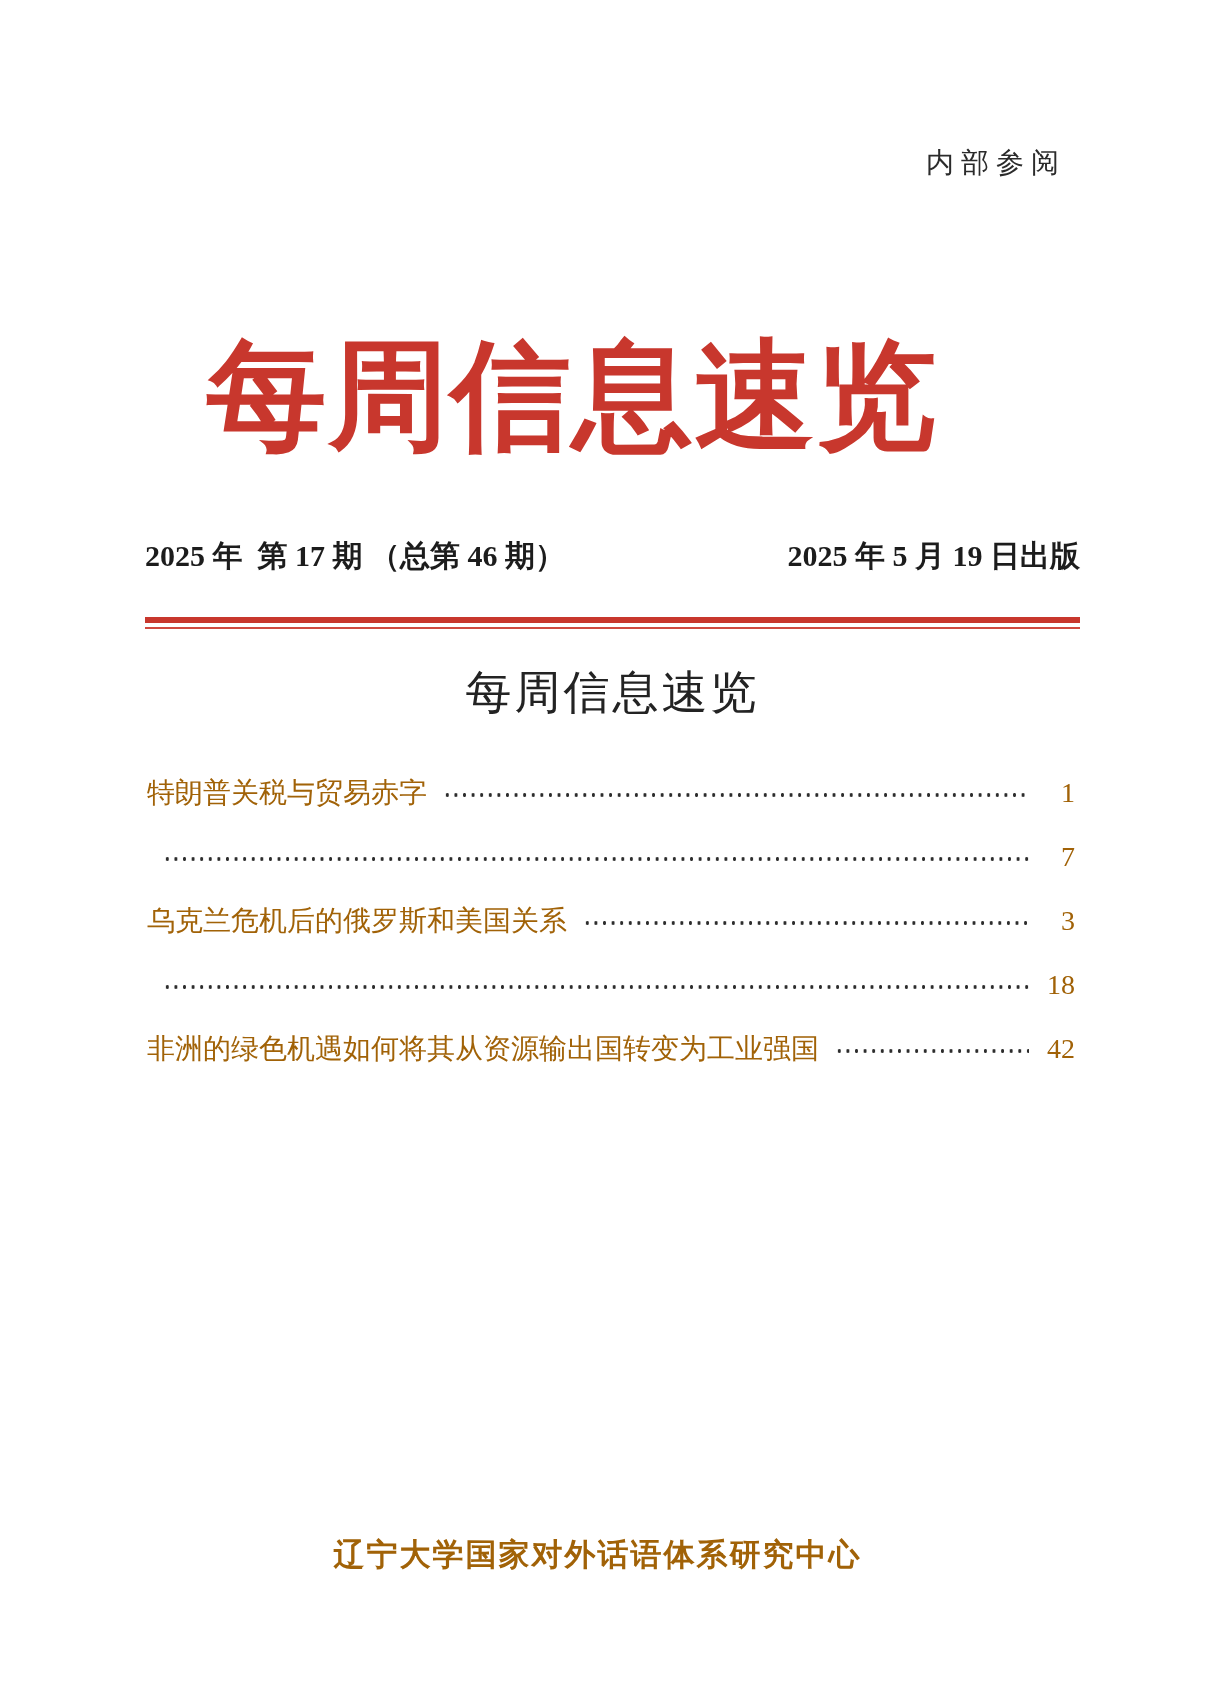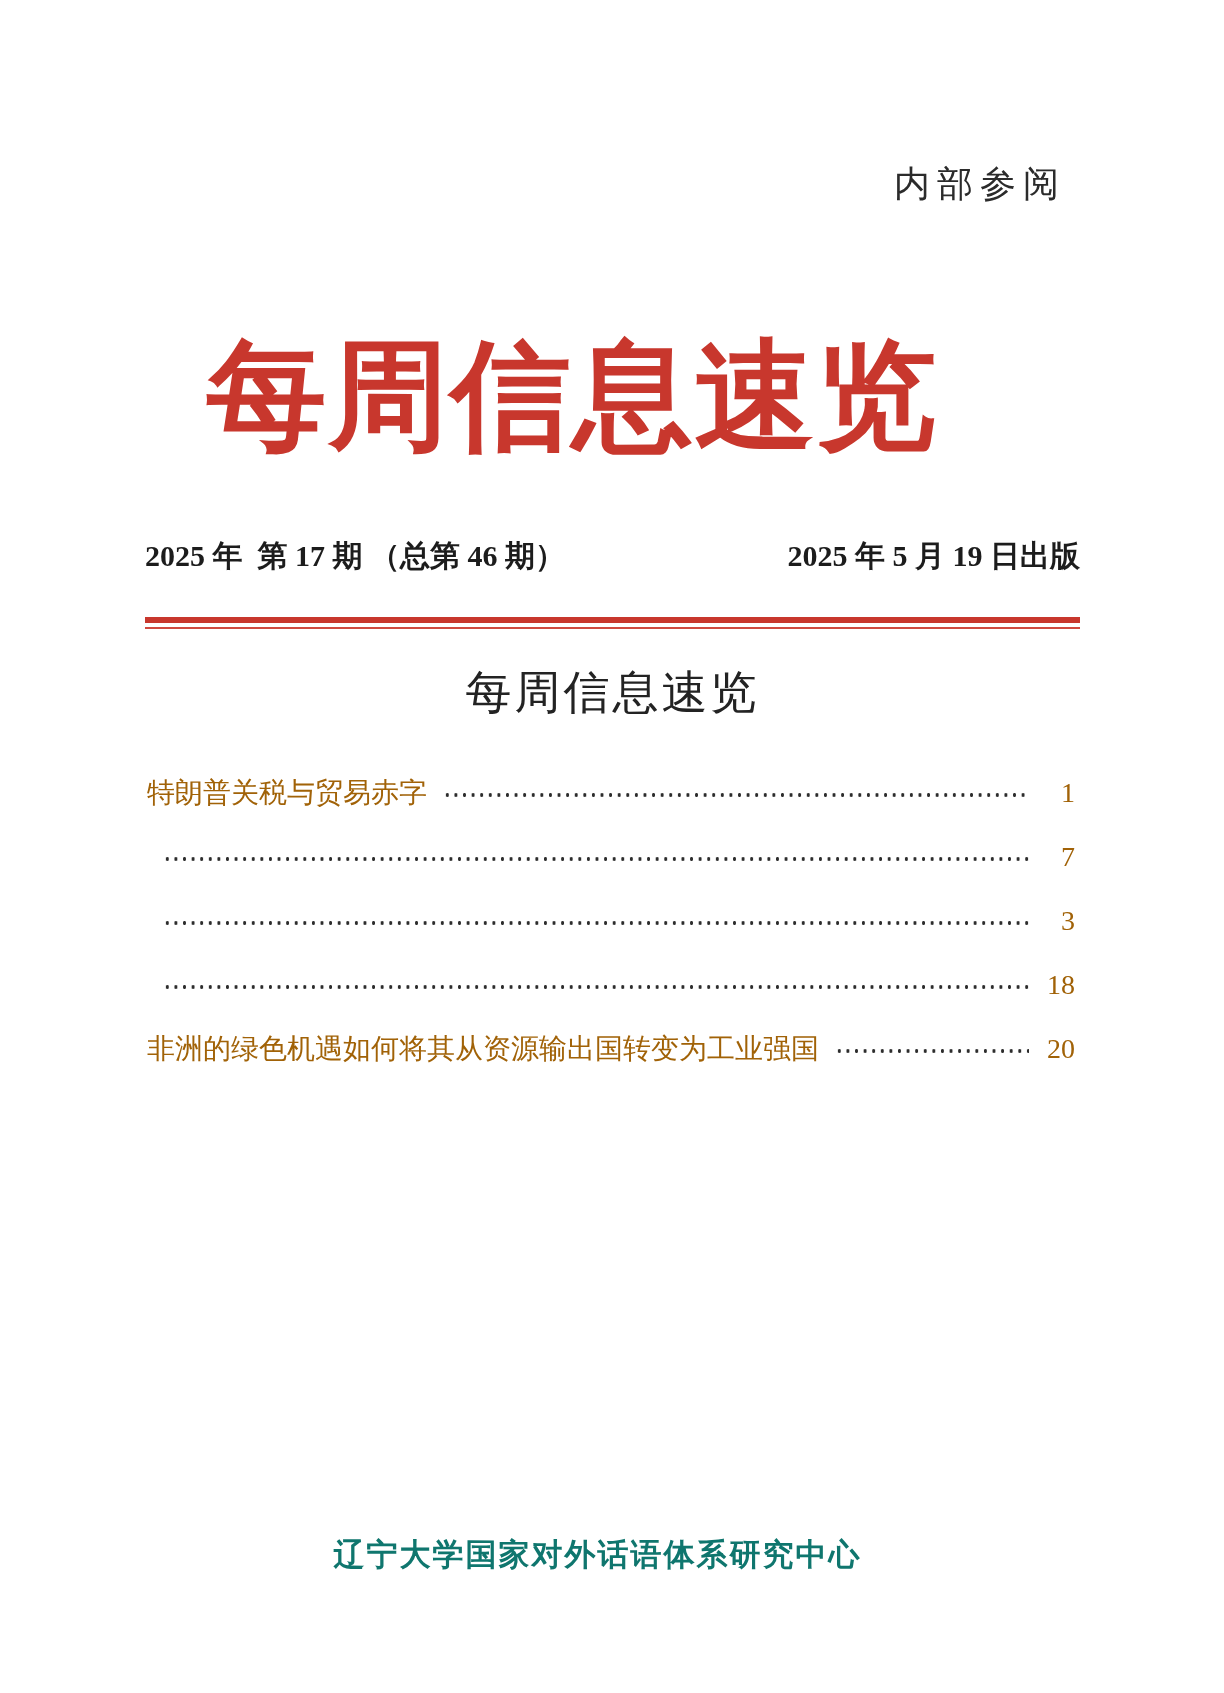--- a/index.html
+++ b/index.html
@@ -13,23 +13,23 @@
     height: 1693px;
     background: #ffffff;
     overflow: hidden;
     font-family: "Liberation Serif", serif;
     color: #1f1f1f;
   }
 
   
   .classification {
     position: absolute;
-    top: 160px;
+    top: 144px;
     right: 158px;
-    font-size: 36px;
+    font-size: 28px;
     letter-spacing: 7px;
     color: #2b2b2b;
   }
 
   
   .main-title {
     position: absolute;
     top: 322px;
     left: 145px;
     width: 855px;
@@ -115,21 +115,21 @@
   
   .footer {
     position: absolute;
     top: 1534px;
     left: 145px;
     width: 905px;
     text-align: center;
     font-size: 31px;
     font-weight: bold;
     font-family: "Liberation Sans", sans-serif;
-    color: #0f766e;
+    color: #a16207;
     letter-spacing: 2px;
   }
 </style>
 </head>
 <body>
 
 <div class="page">
 
   <div class="classification">内部参阅</div>
 
@@ -154,32 +154,33 @@
       <span class="toc-leader"></span>
       <span class="toc-page">1</span>
     </div>
 
     <div class="toc-row">
       <span class="toc-leader"></span>
       <span class="toc-page">7</span>
     </div>
 
     <div class="toc-row">
+      <span class="toc-title">乌克兰危机后的俄罗斯和美国关系</span>
       <span class="toc-leader"></span>
       <span class="toc-page">3</span>
     </div>
 
     <div class="toc-row">
       <span class="toc-leader"></span>
       <span class="toc-page">18</span>
     </div>
 
     <div class="toc-row">
       <span class="toc-title">非洲的绿色机遇如何将其从资源输出国转变为工业强国</span>
       <span class="toc-leader"></span>
-      <span class="toc-page">20</span>
+      <span class="toc-page">42</span>
     </div>
 
   </div>
 
   <div class="footer">辽宁大学国家对外话语体系研究中心</div>
 
 </div>
 
 </body></html>

